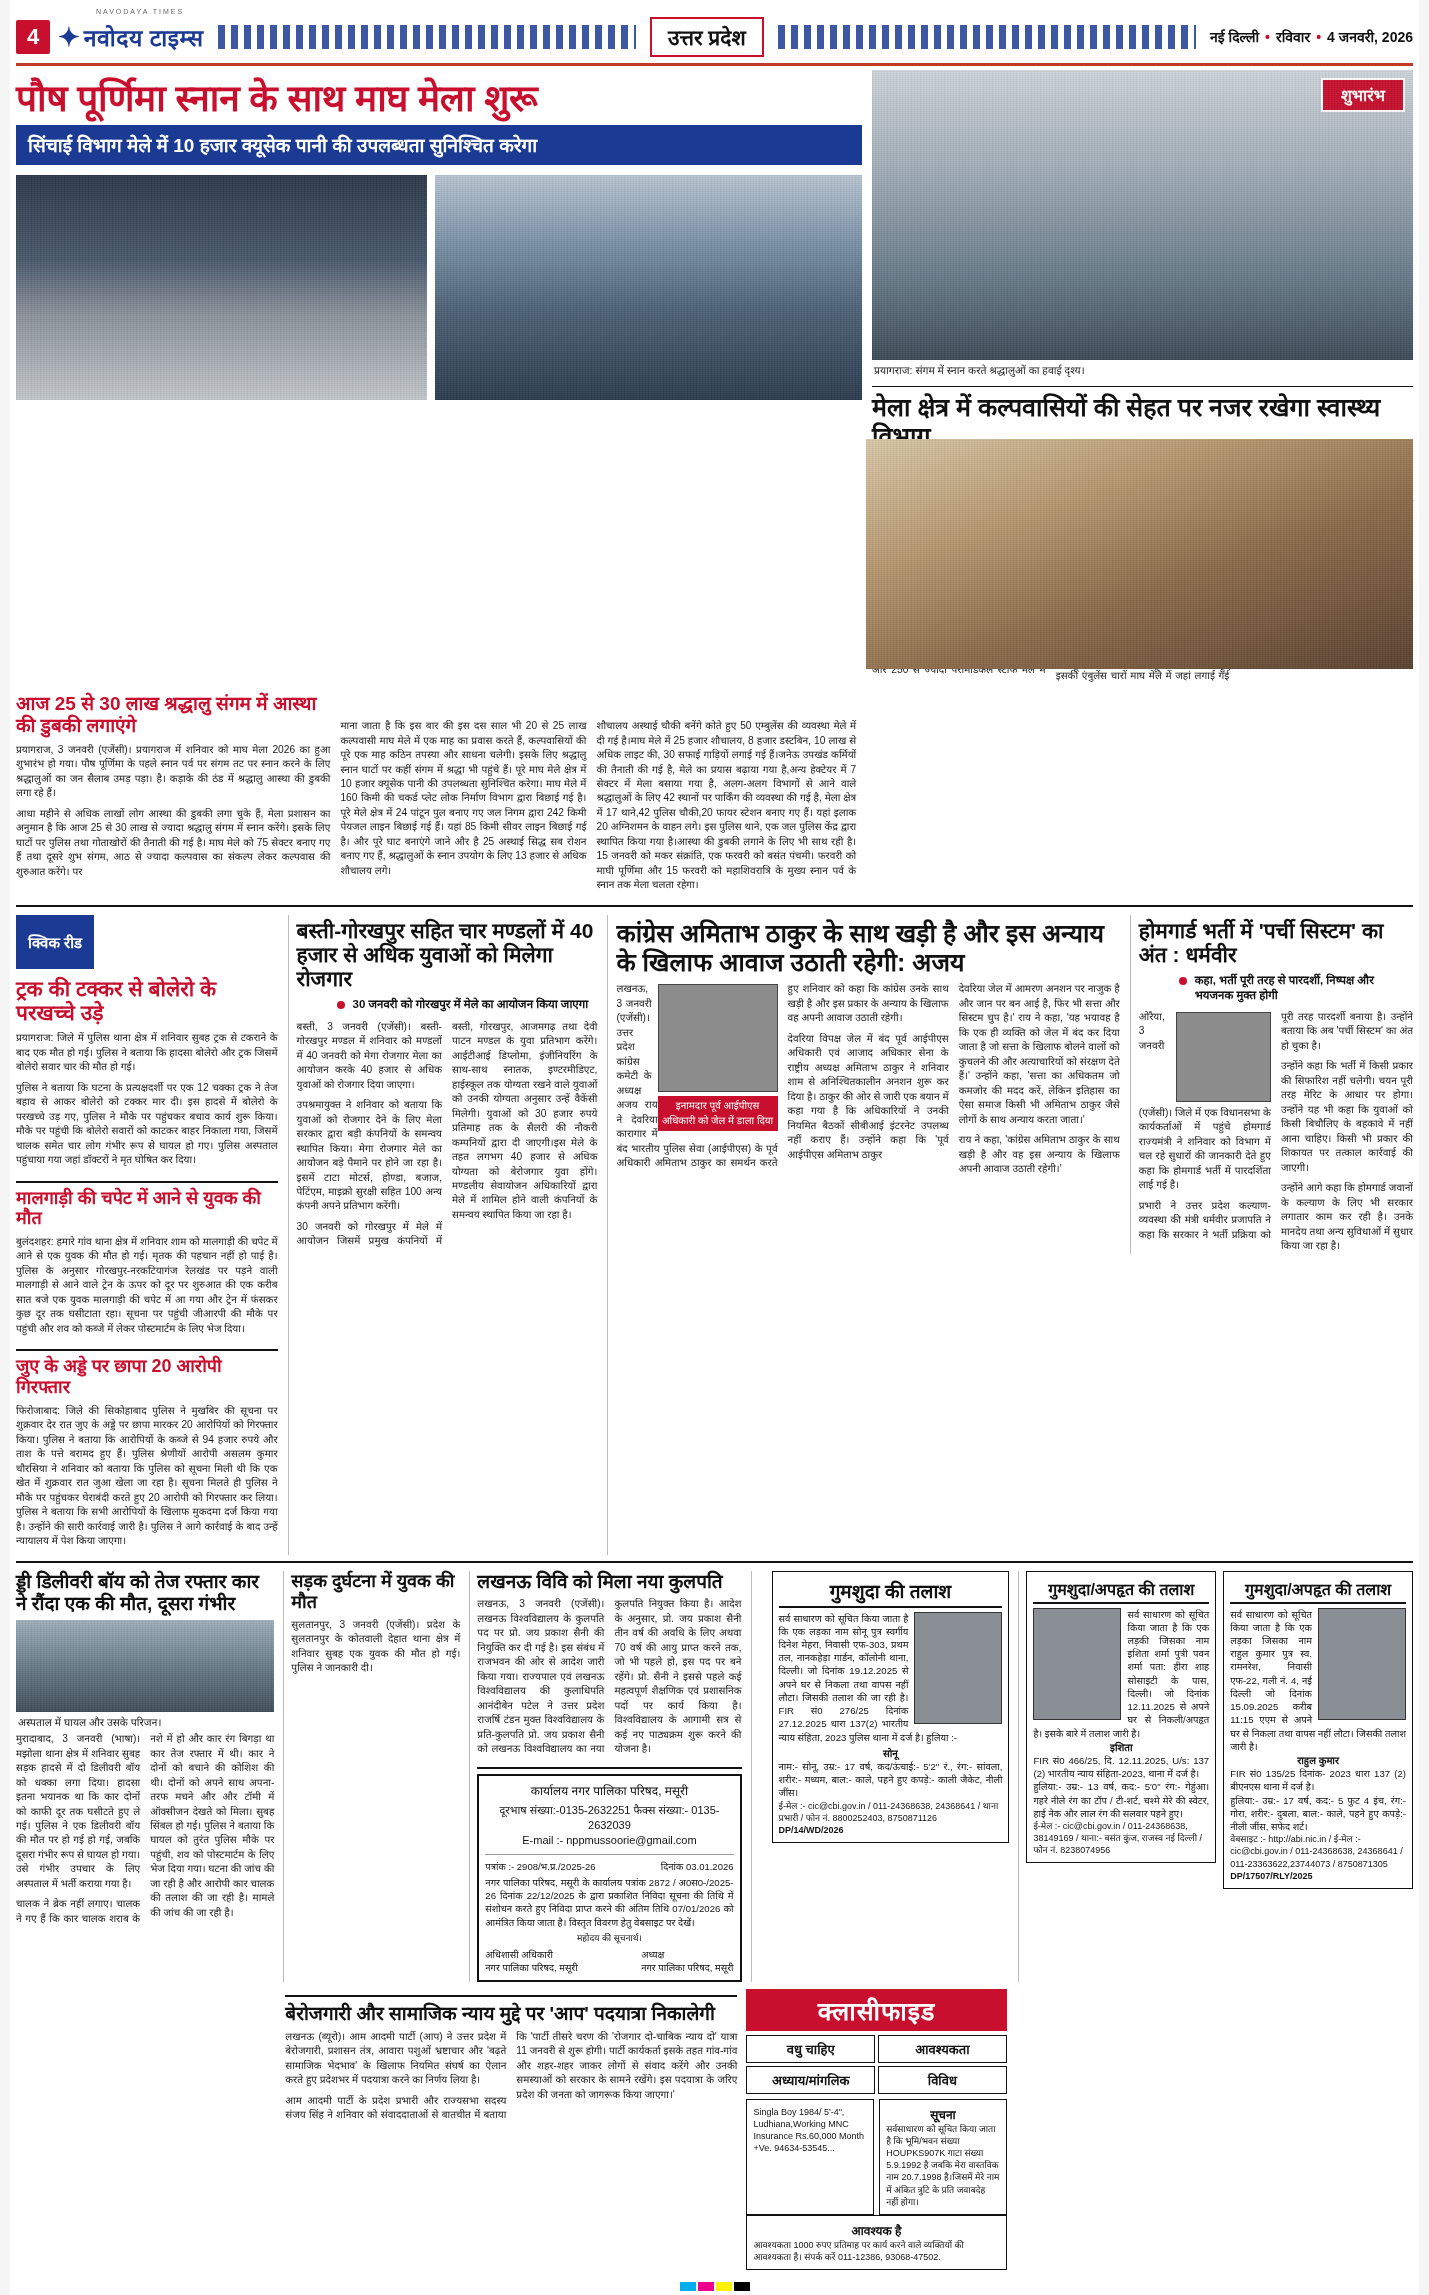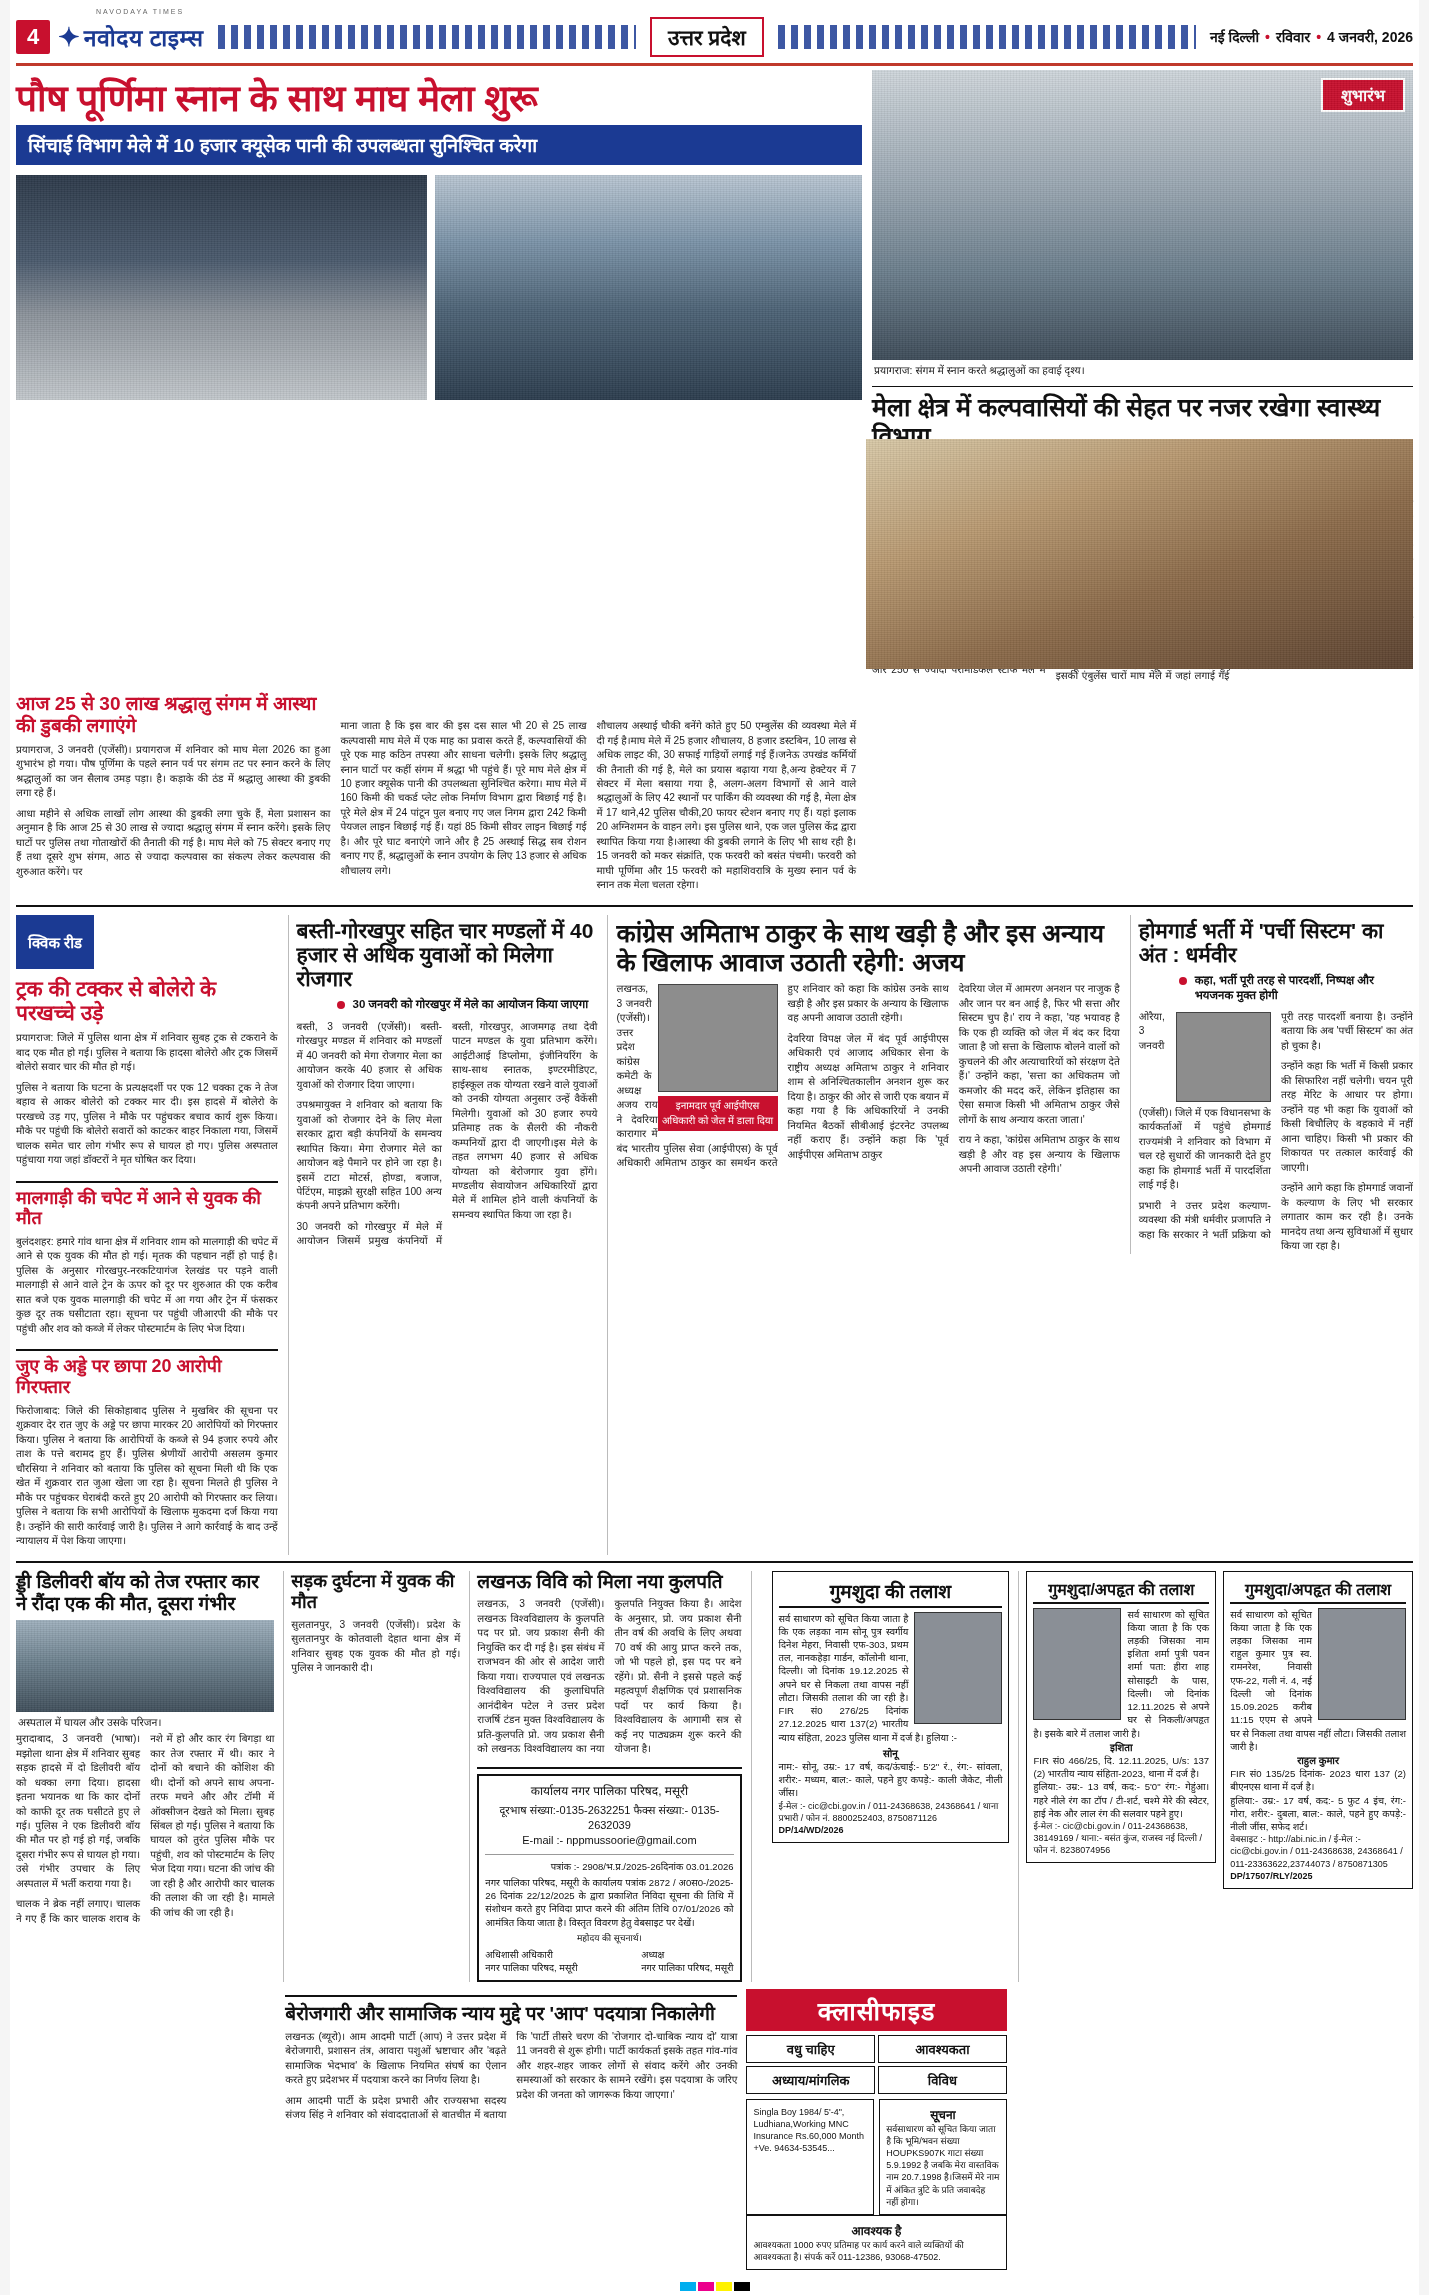--- a/index.html
+++ b/index.html
@@ -331,21 +331,21 @@
       <div class="hdr-inline" style="font-size:19px;">लखनऊ विवि को मिला नया कुलपति</div>
       <div class="cols c2">
         <p>लखनऊ, 3 जनवरी (एजेंसी)। लखनऊ विश्वविद्यालय के कुलपति पद पर प्रो. जय प्रकाश सैनी की नियुक्ति कर दी गई है। इस संबंध में राजभवन की ओर से आदेश जारी किया गया। राज्यपाल एवं लखनऊ विश्वविद्यालय की कुलाधिपति आनंदीबेन पटेल ने उत्तर प्रदेश राजर्षि टंडन मुक्त विश्वविद्यालय के प्रति-कुलपति प्रो. जय प्रकाश सैनी को लखनऊ विश्वविद्यालय का नया कुलपति नियुक्त किया है। आदेश के अनुसार, प्रो. जय प्रकाश सैनी तीन वर्ष की अवधि के लिए अथवा 70 वर्ष की आयु प्राप्त करने तक, जो भी पहले हो, इस पद पर बने रहेंगे। प्रो. सैनी ने इससे पहले कई महत्वपूर्ण शैक्षणिक एवं प्रशासनिक पदों पर कार्य किया है। विश्वविद्यालय के आगामी सत्र से कई नए पाठ्यक्रम शुरू करने की योजना है।</p>
       </div>
       <div class="sep-line"></div>
       <div class="ad-box">
         <div class="ad-title">कार्यालय नगर पालिका परिषद, मसूरी</div>
         <div class="ad-sub">दूरभाष संख्या:-0135-2632251 फैक्स संख्या:- 0135-2632039</div>
         <div class="ad-sub">E-mail :- nppmussoorie@gmail.com</div>
         <div class="rule-thin"></div>
-        <div style="display:flex; justify-content:flex-end; font-size:9.5px;">
+        <div style="display:flex; justify-content:space-between; font-size:9.5px;">
           <span>पत्रांक :- 2908/भ.प्र./2025-26</span>
           <span>दिनांक 03.01.2026</span>
         </div>
         <div class="small" style="margin-top:3px;">नगर पालिका परिषद, मसूरी के कार्यालय पत्रांक 2872 / अ0स0-/2025-26 दिनांक 22/12/2025 के द्वारा प्रकाशित निविदा सूचना की तिथि में संशोधन करते हुए निविदा प्राप्त करने की अंतिम तिथि 07/01/2026 को आमंत्रित किया जाता है। विस्तृत विवरण हेतु वेबसाइट पर देखें।</div>
         <div class="xsmall center" style="margin-top:3px;">महोदय की सूचनार्थ।</div>
         <div style="display:flex; justify-content:space-between; font-size:9.5px; margin-top:4px;">
           <div>
             <div>अधिशासी अधिकारी</div>
             <div>नगर पालिका परिषद, मसूरी</div>
           </div>

